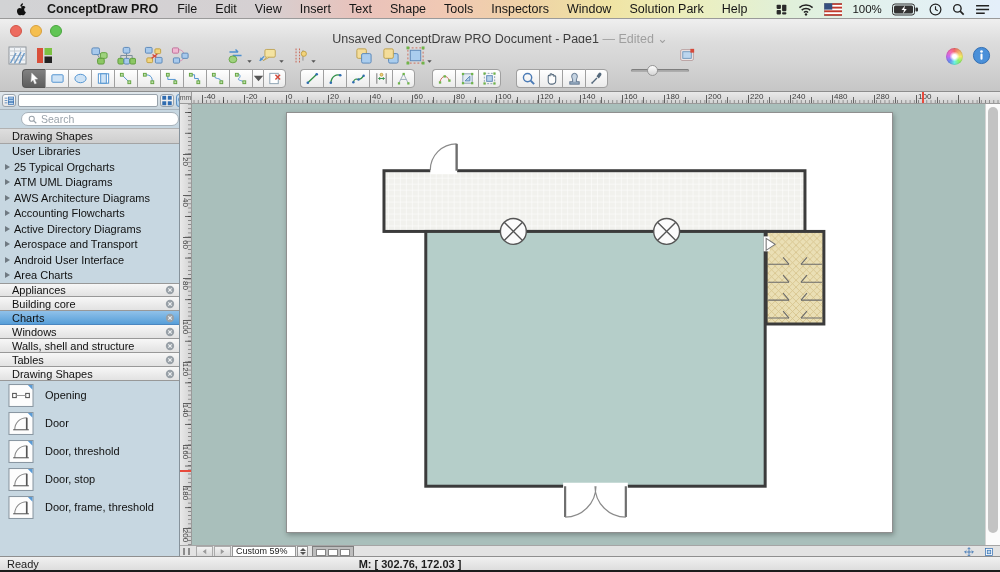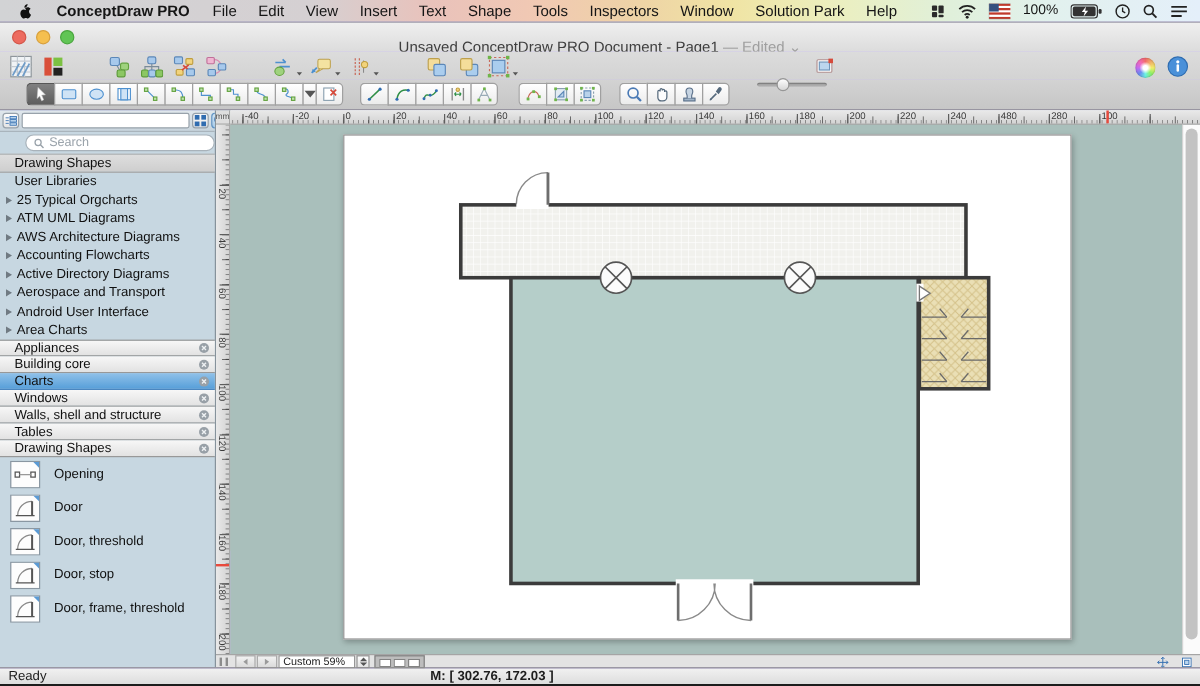--- a/index.html
+++ b/index.html
@@ -1,18 +1,18 @@
 <!DOCTYPE html>
 <html><head>
 <meta charset="utf-8">
 <style>
 *{margin:0;padding:0;box-sizing:border-box}
 html,body{width:1000px;height:572px;overflow:hidden}
 body{font-family:"Liberation Sans",sans-serif;background:#222}
-#app{position:relative;width:1000px;height:572px;background:#c4b5fd;overflow:hidden}
+#app{position:relative;width:1000px;height:572px;background:#b91c1c;overflow:hidden}
 .icon{display:inline-flex;align-items:center;justify-content:center}
 .icon svg{display:block}
 
 
 #menubar{position:absolute;left:0;top:0;width:1000px;height:19px;display:flex;align-items:center;
  font-size:12.5px;color:#151515;
  background:linear-gradient(90deg,#d2d3d5 0%,#d5d0d2 26%,#e9c2bb 36%,#f1c9b3 45%,#eed3a6 53%,#f0e4a4 61%,#ebefc0 70%,#e0f0da 79%,#e2f1ee 88%,#e4effa 100%);
  border-bottom:1px solid #9a9a9a}
 #apple-menu{padding:0 10px 0 14px}
 #apple-menu svg{width:13px;height:15px}

